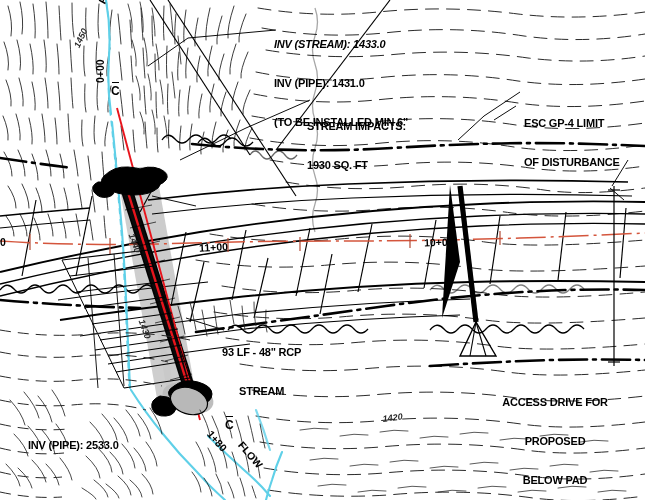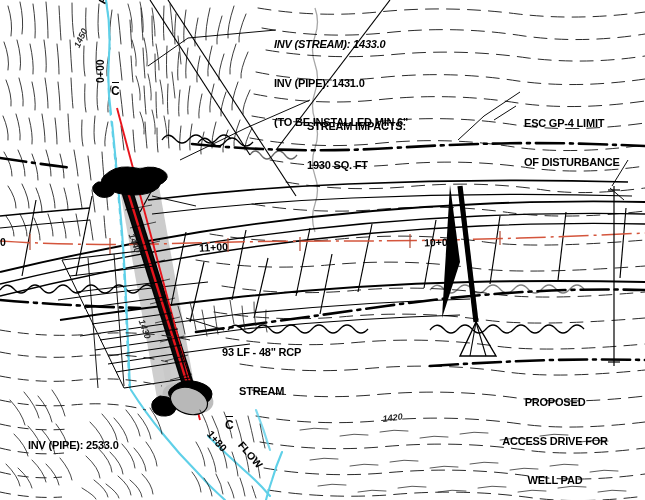--- a/index.html
+++ b/index.html
@@ -468,23 +468,23 @@
   <span class="rg">STREAM</span>
 </div>
 
 <div class="lbl note" style="left:28px;top:413px;">
   <span class="rg">INV (PIPE): 2533.0</span>
   
   
 </div>
 
 <div class="lbl note" style="left:480px;top:370px;text-align:center;width:150px;">
+  <span class="rg">ACCESS DRIVE FOR</span>
   <span class="rg">PROPOSED</span>
-  <span class="rg">ACCESS DRIVE FOR</span>
-  <span class="rg">WELL PAD</span>
+  <span class="rg">BELOW PAD</span>
   
 </div>
 
 <div class="lbl sta" style="left:0px;top:236px;">0</div>
 <div class="lbl sta" style="left:199px;top:241px;transform:rotate(-3deg);">11+00</div>
 <div class="lbl sta" style="left:424px;top:236px;transform:rotate(-2deg);">10+00</div>
 <div class="lbl sta" style="left:94px;top:83px;transform:rotate(-90deg);transform-origin:left top;">0+00</div>
 <div class="lbl sta" style="left:214px;top:428px;transform:rotate(49deg);transform-origin:left top;">1+80</div>
 
 <div class="lbl cl" style="left:111px;top:84px;">C</div>

